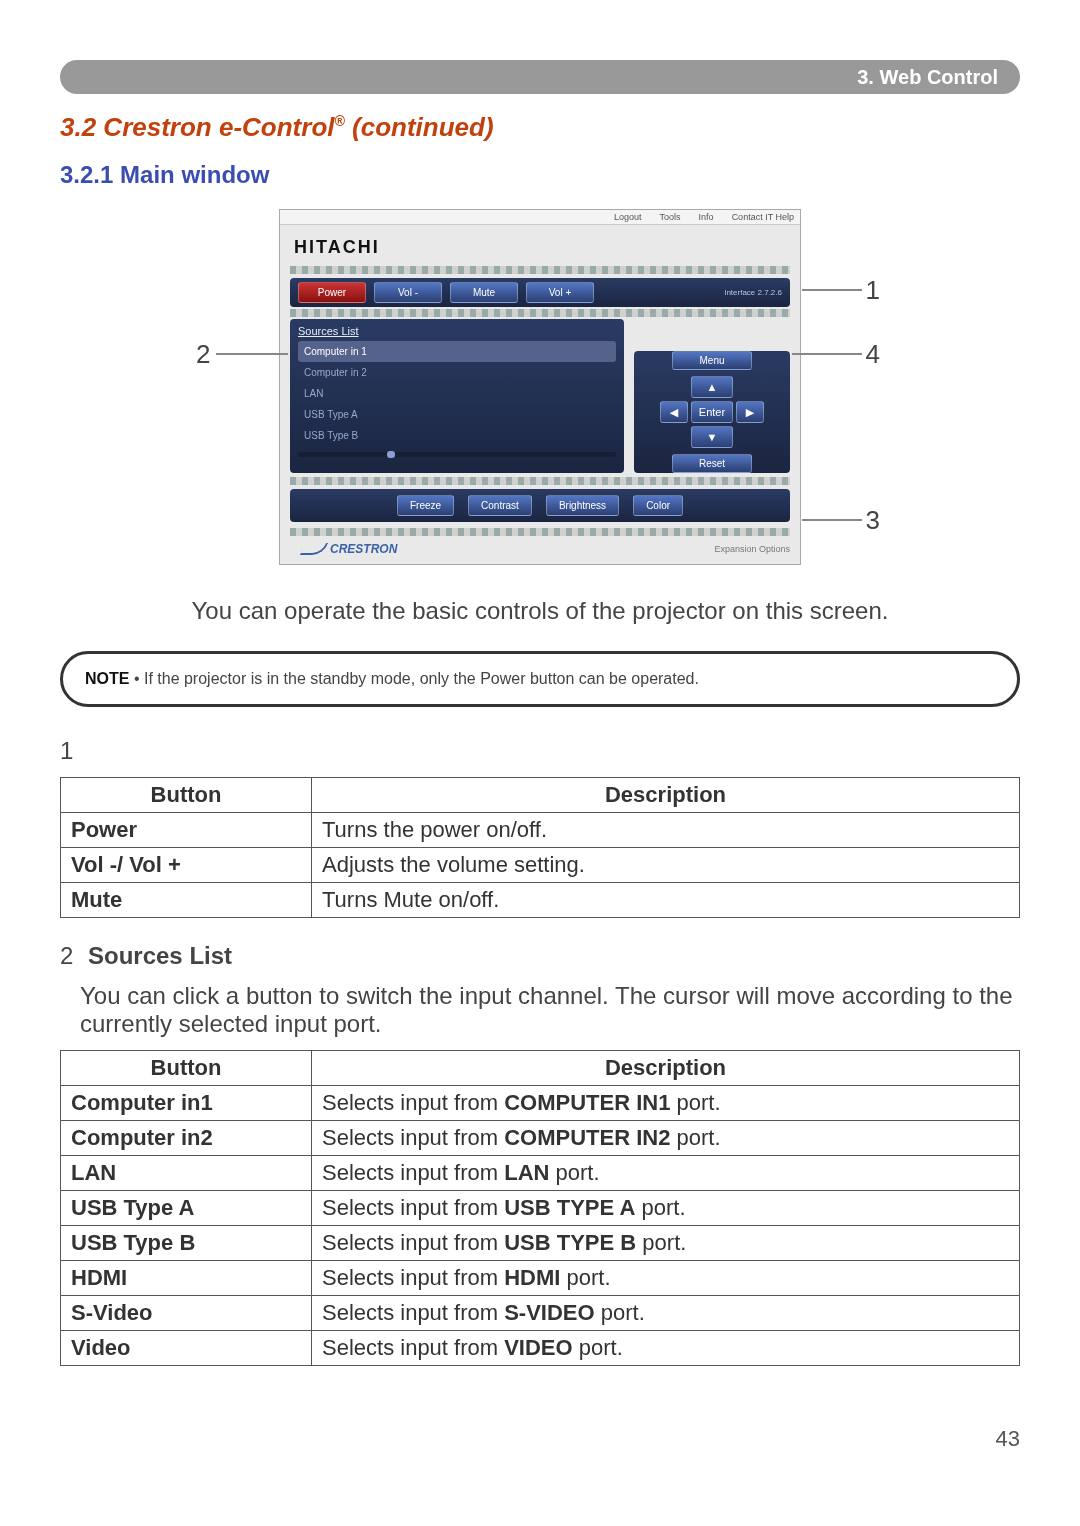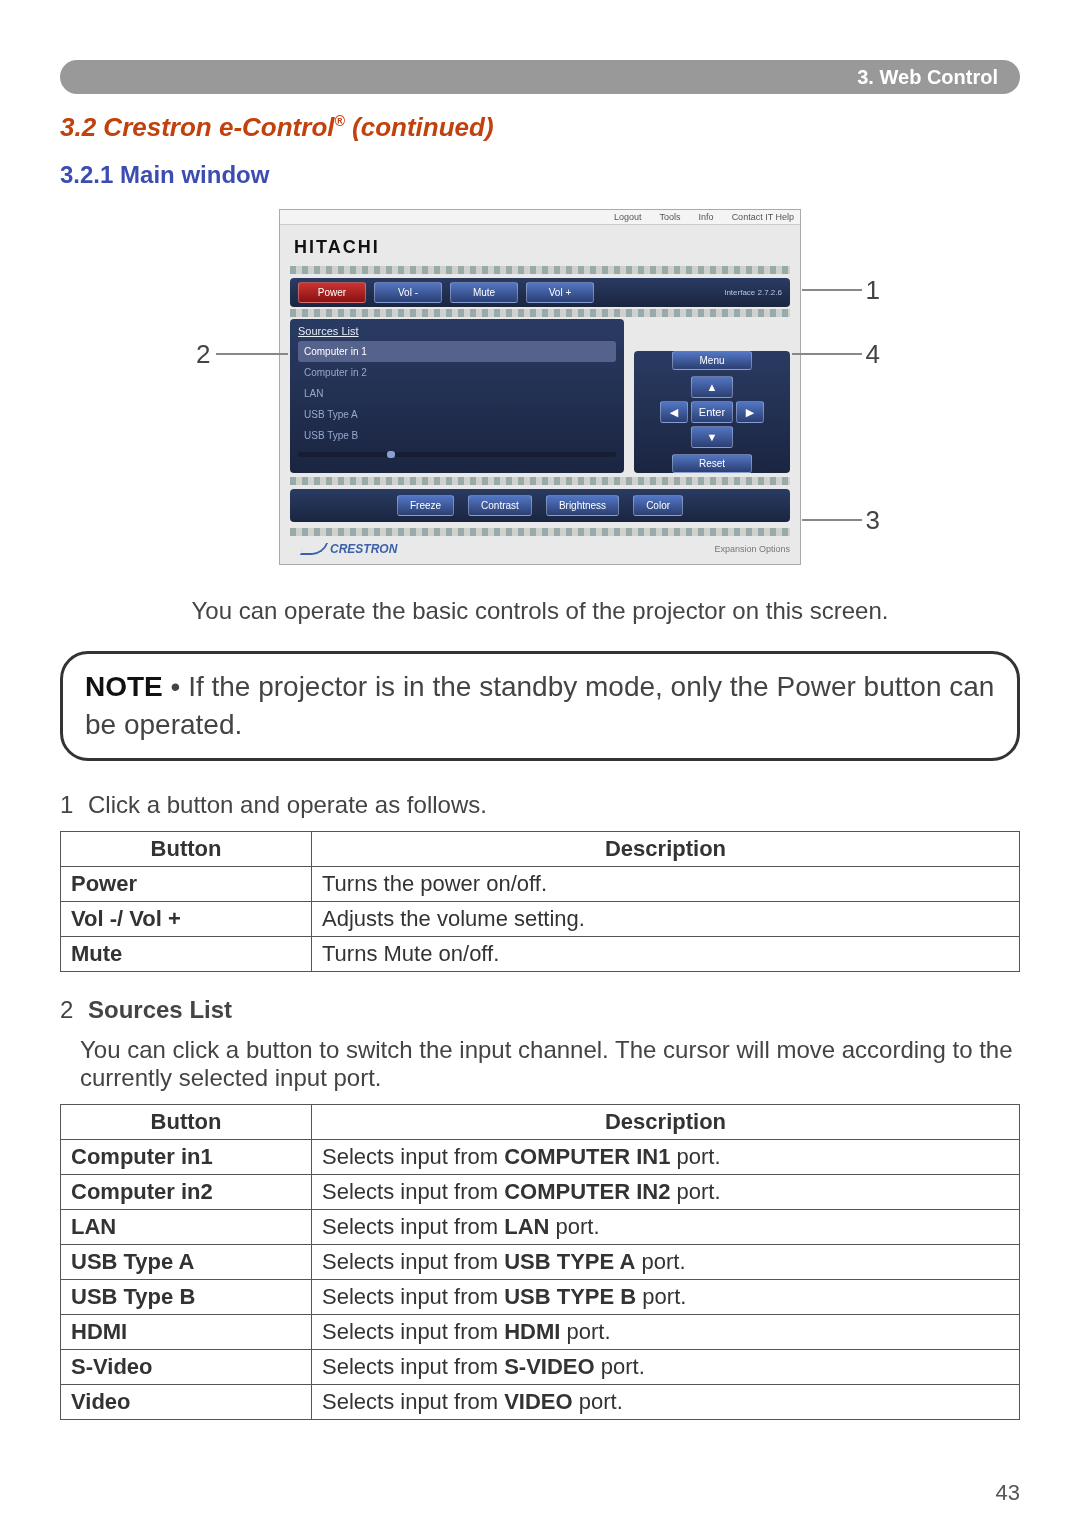--- a/index.html
+++ b/index.html
@@ -201,21 +201,21 @@
     font-size: 24px;
     color: #444;
     margin: 24px 0;
     line-height: 1.35;
     text-align: center;
   }
   .note-box {
     border: 3px solid #333;
     border-radius: 28px;
     padding: 14px 22px;
-    font-size: 28px;
+    font-size: 16px;
     color: #444;
     line-height: 1.35;
     margin: 10px 0 30px 0;
   }
   .note-box b { color: #111; }
   .step-row { font-size: 24px; color: #444; margin: 6px 0 12px 0; display:flex; gap:8px;}
   .step-row .num { width: 20px; }
   .step-row.ind { margin-left: 20px; display:block; }
   table.desc {
     border-collapse: collapse;
@@ -337,21 +337,20 @@
   </div>
 
   <div class="body-text">You can operate the basic controls of the projector on this screen.</div>
 
   <div class="note-box">
     <b>NOTE</b><span> • If the projector is in the standby mode, only the Power button can be operated.</span>
   </div>
 
   <div class="step-row">
     <span class="num">1</span>
-    <span>Click a button and operate as follows.</span>
   </div>
 
   <table class="desc">
     <tbody>
         <tr>
       <th>Button</th>
       <th>Description</th>
     </tr>
     <tr>
           <td>Power</td>

